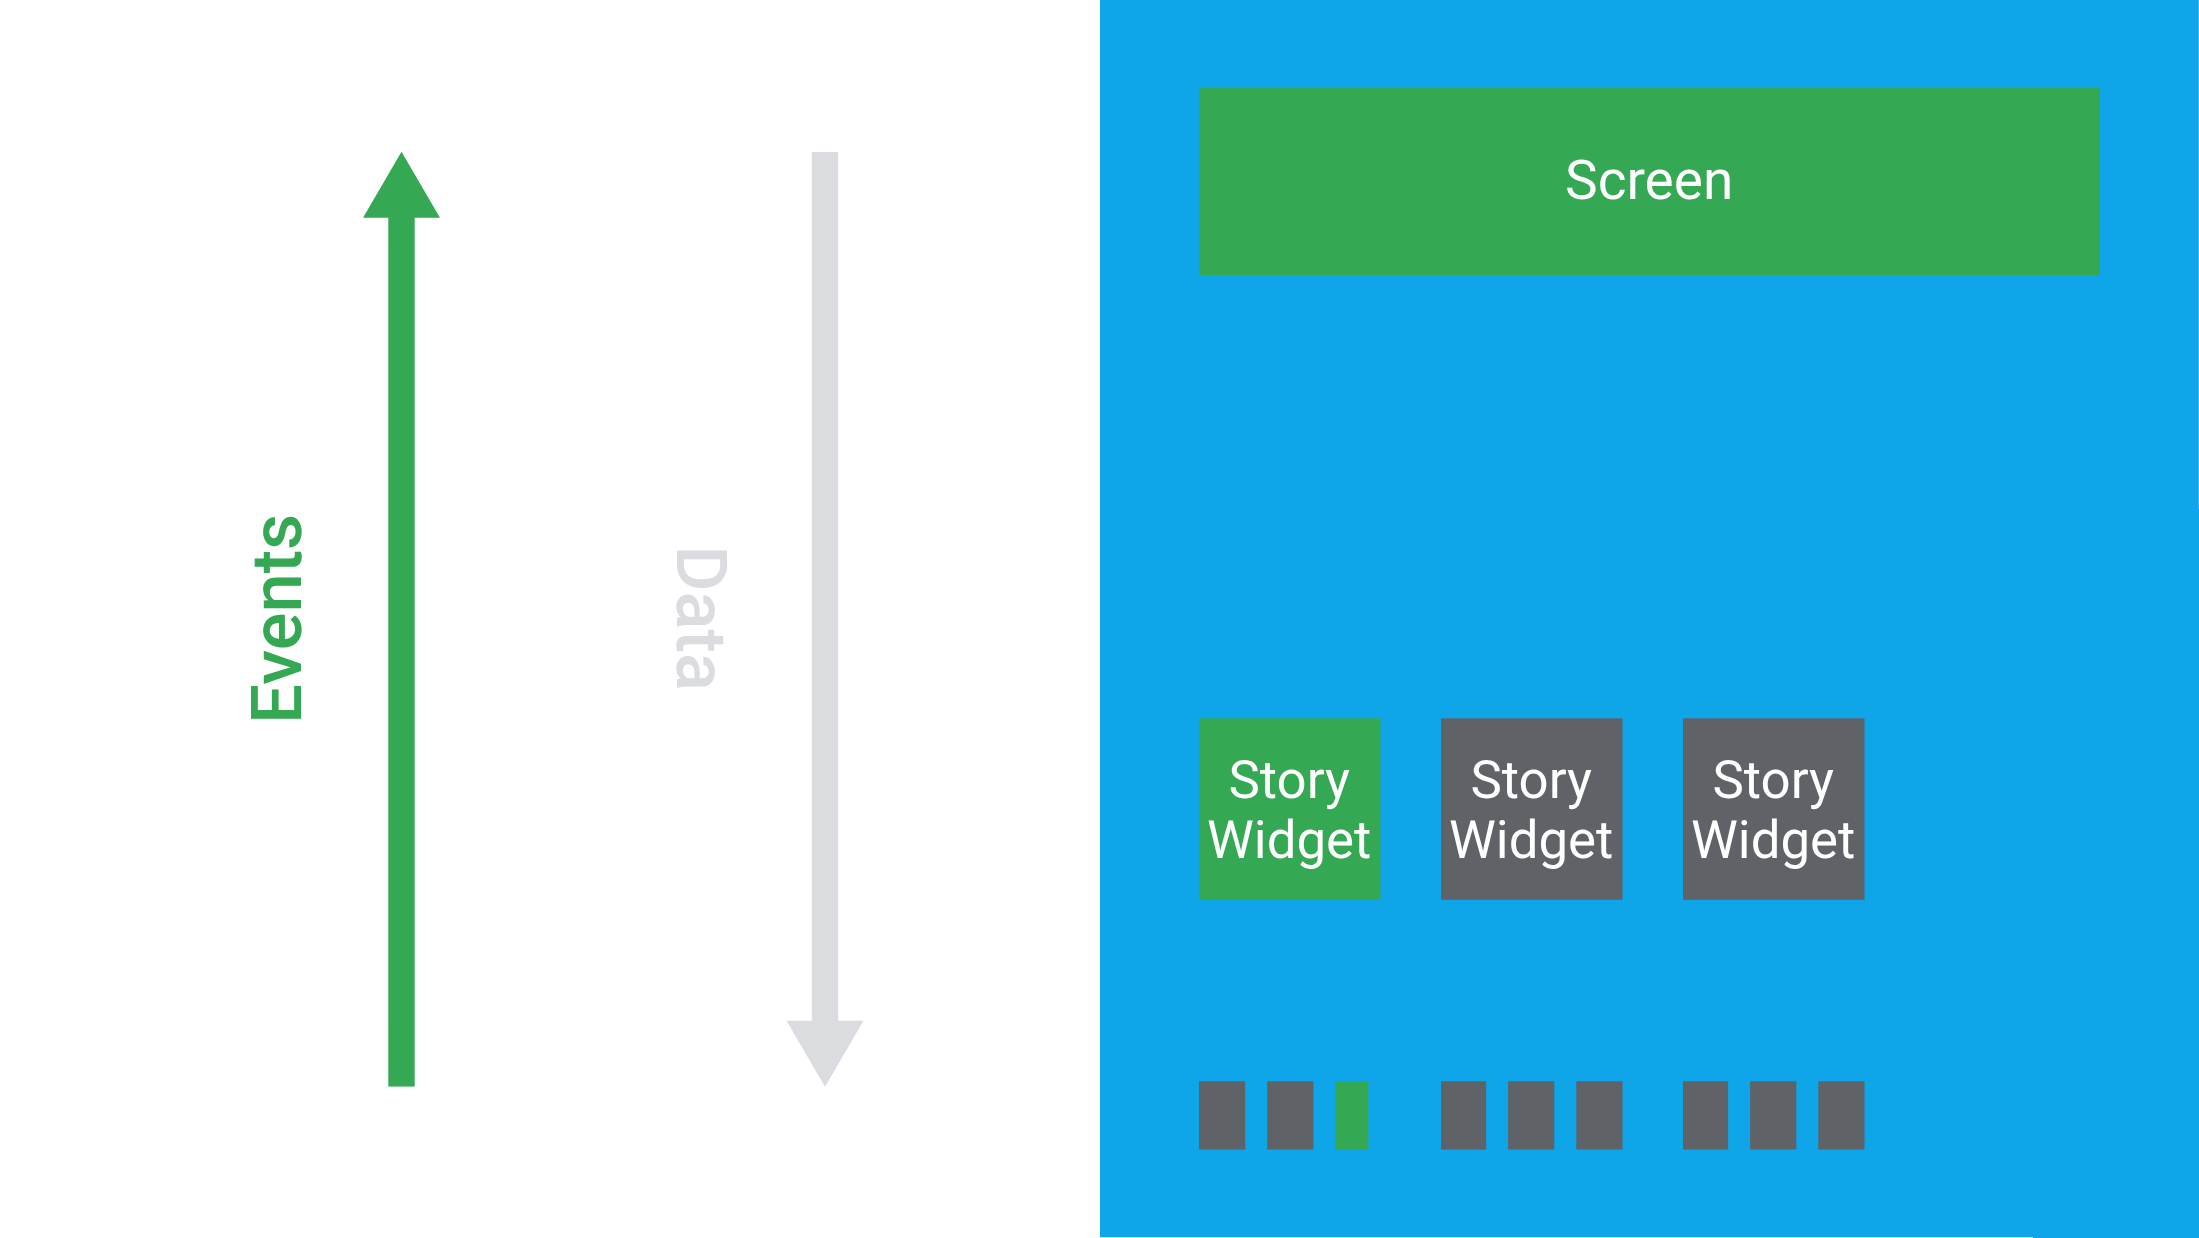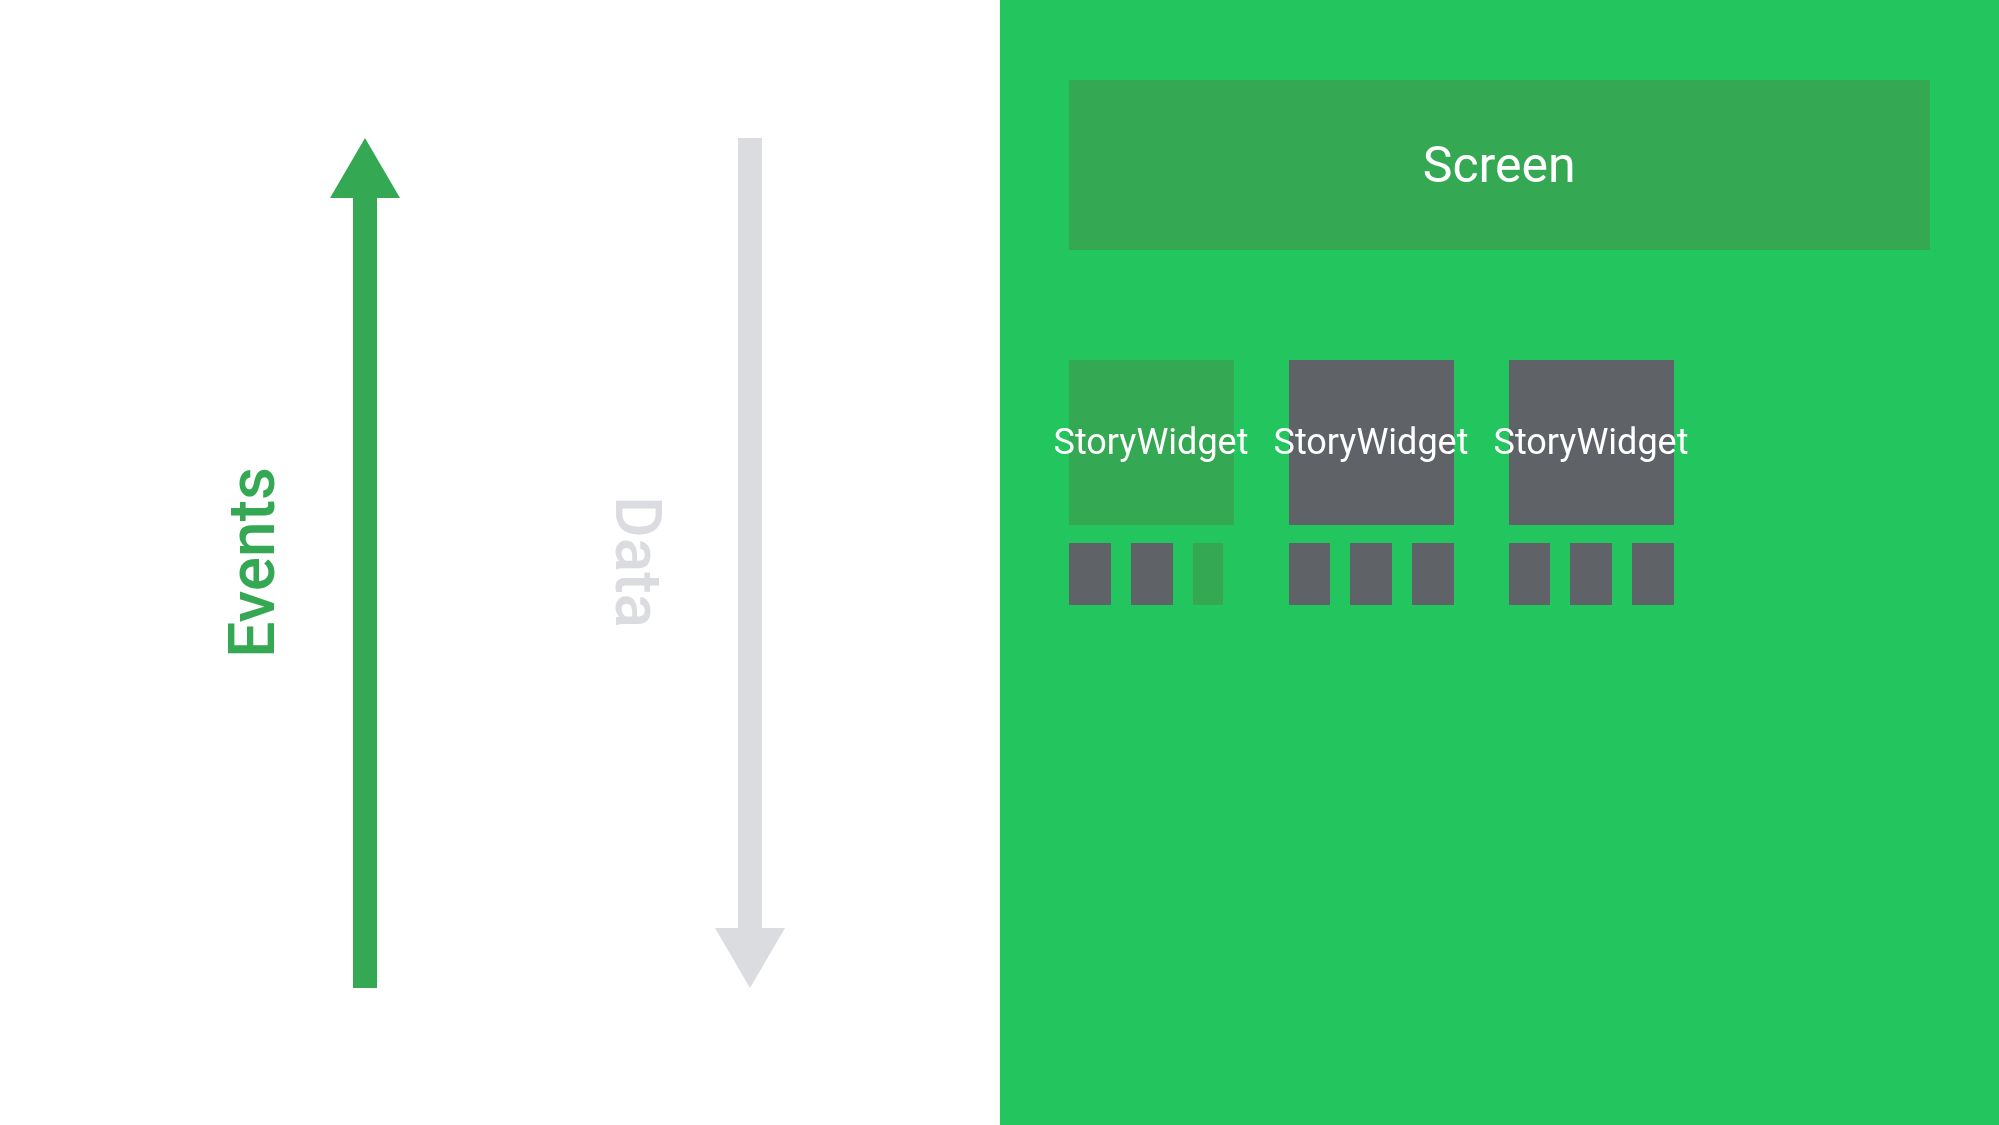--- a/index.html
+++ b/index.html
@@ -51,24 +51,25 @@
     }
     .data-label {
       color: #dadce0;
     }
     .arrow-svg {
       height: 850px;
     }
     .right-panel {
       width: 50%;
       height: 100%;
-      background: #22c55e;
-      padding: 80px 69px;
+      background: #0ea5e9;
+      padding: 80px 90px;
       display: flex;
       flex-direction: column;
+      justify-content: space-between;
     }
     .block-full {
       width: 100%;
       height: 170px;
       background: #34a853;
       color: #ffffff;
       display: flex;
       align-items: center;
       justify-content: center;
       font-size: 50px;
@@ -79,25 +80,25 @@
     }
     .widget-row {
       display: flex;
       gap: 55px;
       margin-top: 55px;
     }
     .widget-block {
       width: 165px;
       height: 165px;
       display: flex;
-      flex-direction: row;
+      flex-direction: column;
       align-items: center;
       justify-content: center;
       color: #ffffff;
-      font-size: 36px;
+      font-size: 48px;
       font-weight: 400;
       text-align: center;
       line-height: 1.15;
     }
     .widget-active {
       background: #34a853;
     }
     .widget-inactive {
       background: #5f6368;
     }

